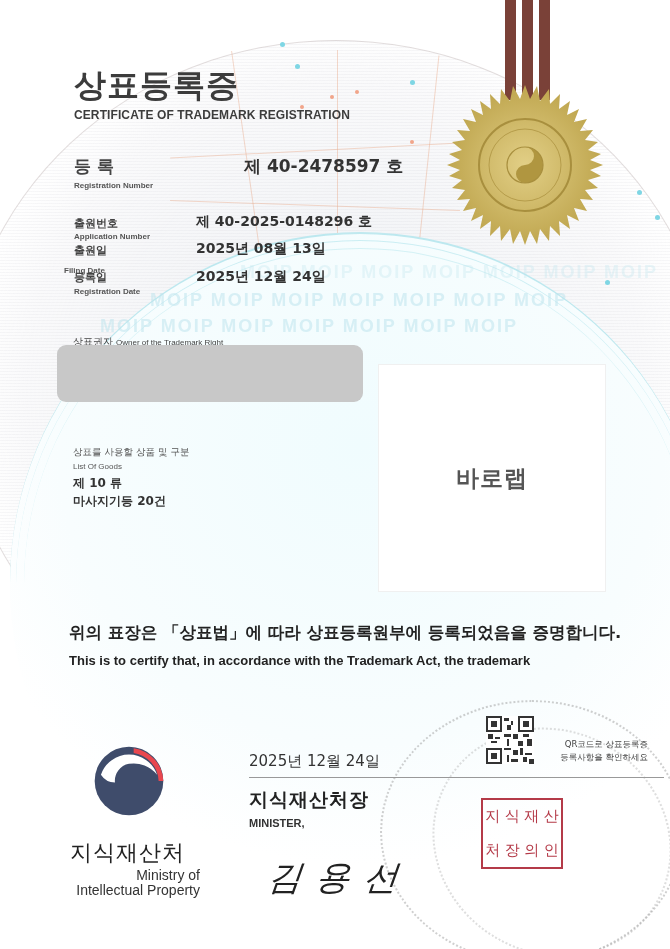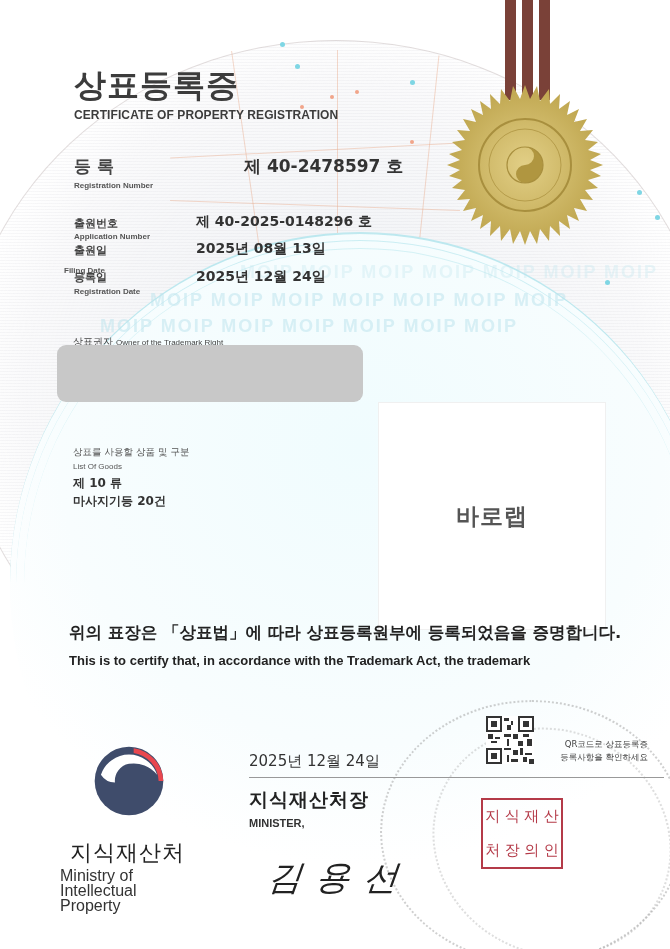--- a/index.html
+++ b/index.html
@@ -73,28 +73,28 @@
   }
 
   .goods-label { position:absolute; left:73px; top:446px; font-size:9.5px; color:#555; }
   .goods-label-en { position:absolute; left:73px; top:462px; font-size:8px; color:#555; font-family:"Liberation Sans", sans-serif; }
   .goods-class { position:absolute; left:73px; top:475px; font-size:12px; font-weight:bold; color:#333; }
   .goods-items { position:absolute; left:73px; top:493px; font-size:12px; font-weight:bold; color:#333; }
 
   .mark-box {
     position:absolute; left:378px; top:364px; width:226px; height:226px;
     border:1px solid #f0f0f0; background:#fff;
-    display:flex; align-items:center; justify-content:center;margin-top:38px;
+    display:flex; align-items:center; justify-content:center;
   }
   .mark-text { font-size:23px; font-weight:bold; color:#555; letter-spacing:1px; }
 
   .cert-ko { position:absolute; left:69px; top:622px; font-size:16.5px; font-weight:bold; color:#222; white-space:nowrap; }
   .cert-en { position:absolute; left:69px; top:651px; font-size:13px; font-weight:bold; color:#222; line-height:19px; font-family:"Liberation Sans", sans-serif; white-space:nowrap;text-align:right; }
   .logo-ko { position:absolute; left:70px; top:838px; font-size:22px; color:#222; letter-spacing:1px; }
-  .logo-en { position:absolute; left:60px; top:868px; width:140px; text-align:left; font-size:16px; color:#333; line-height:15px; font-family:"Liberation Sans", sans-serif; }
+  .logo-en { position:absolute; left:60px; top:868px; width:140px; text-align:right; font-size:14px; color:#333; line-height:15px; font-family:"Liberation Sans", sans-serif; }
 
   .sign-date { position:absolute; left:249px; top:752px; font-size:15px; color:#333; }
   .sign-rule { position:absolute; left:249px; top:777px; width:415px; height:1px; background:#999; }
   .sign-title { position:absolute; left:249px; top:787px; font-size:19px; font-weight:bold; color:#222; letter-spacing:1px; }
   .sign-en { position:absolute; left:249px; top:816px; font-size:11px; font-weight:bold; color:#333; line-height:15px; font-family:"Liberation Sans", sans-serif; }
   .signature { position:absolute; left:268px; top:855px; font-size:34px; color:#222; font-family:"DejaVu Serif", serif; font-style:italic; letter-spacing:14px; transform:skewX(-6deg); }
 
   .qr { position:absolute; left:486px; top:716px; width:48px; height:48px; }
   .qr-note { position:absolute; left:548px; top:738px; font-size:8.5px; color:#444; line-height:13px; text-align:right; width:100px; }
 
@@ -150,21 +150,21 @@
   </defs>
   <polygon fill="url(#g1)" points="
     80,0 85,14 92,1 95,16 104,4 105,19 115,9 114,24 125,16 122,30 134,24 129,37 142,34 135,46 148,45 140,55 153,57 143,65 156,69 145,75 158,80 145,85 156,91 143,95 153,103 140,105 148,115 135,114 142,126 129,123 134,136 122,130 125,144 114,136 115,151 105,141 104,156 95,144 92,159 85,146 80,160 75,146 68,159 65,144 56,156 55,141 45,151 46,136 35,144 38,130 26,136 31,123 18,126 25,114 12,115 20,105 7,103 17,95 4,91 15,85 2,80 15,75 4,69 17,65 7,57 20,55 12,45 25,46 18,34 31,37 26,24 38,30 35,16 46,24 45,9 55,19 56,4 65,16 68,1 75,14"></polygon>
   <circle cx="80" cy="80" r="46" fill="none" stroke="#a88f3e" stroke-width="2"></circle>
   <circle cx="80" cy="80" r="36" fill="none" stroke="#b59c4a" stroke-width="1"></circle>
   <path d="M80 62 a18 18 0 0 1 0 36 a9 9 0 0 1 0 -18 a9 9 0 0 0 0 -18z" fill="#b09640"></path>
   <circle cx="80" cy="80" r="18" fill="none" stroke="#a88f3e" stroke-width="1.2"></circle>
 </svg>
 
 <div class="title-ko">상표등록증</div>
-<div class="title-en">CERTIFICATE OF PROPERTY REGISTRATION</div>
+<div class="title-en">CERTIFICATE OF TRADEMARK REGISTRATION</div>
 
 <div class="lbl-ko big" style="left:74px;top:155px;">등 록</div>
 <div class="lbl-en" style="left:74px;top:181px;">Registration Number</div>
 <div class="val big" style="left:196px;top:155px;">제 40-2478597 호</div>
 
 <div class="lbl-ko" style="left:74px;top:216px;">출원번호</div>
 <div class="lbl-en" style="left:74px;top:232px;">Application Number</div>
 <div class="val" style="left:196px;top:213px;">제 40-2025-0148296 호</div>
 
 <div class="lbl-ko" style="left:74px;top:243px;">출원일</div>

